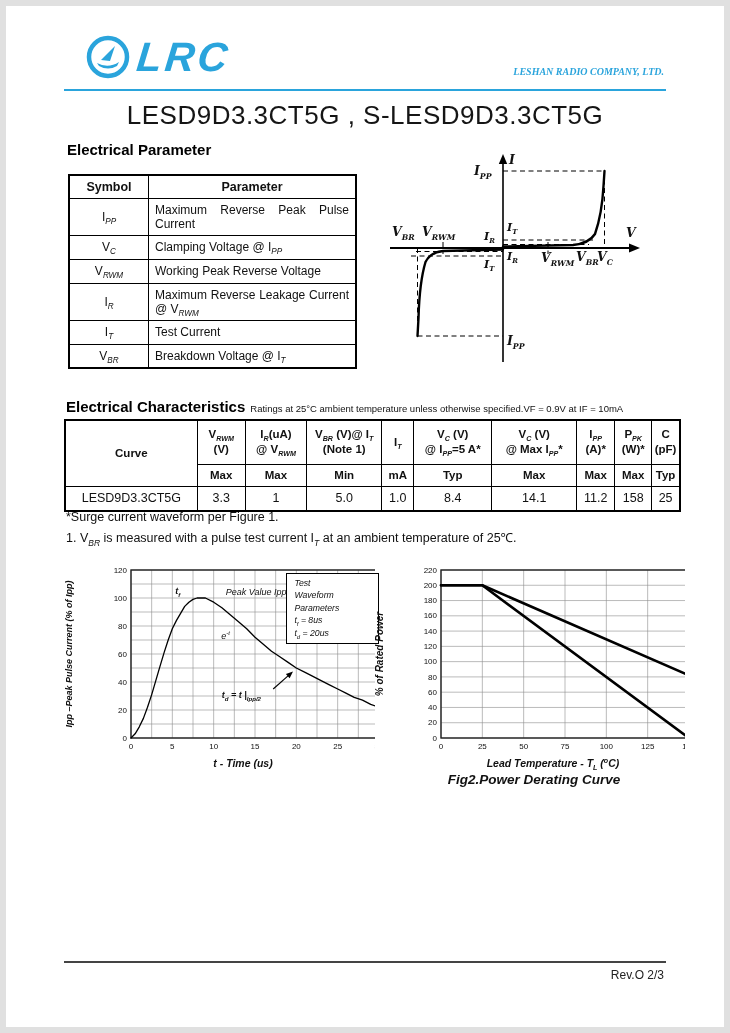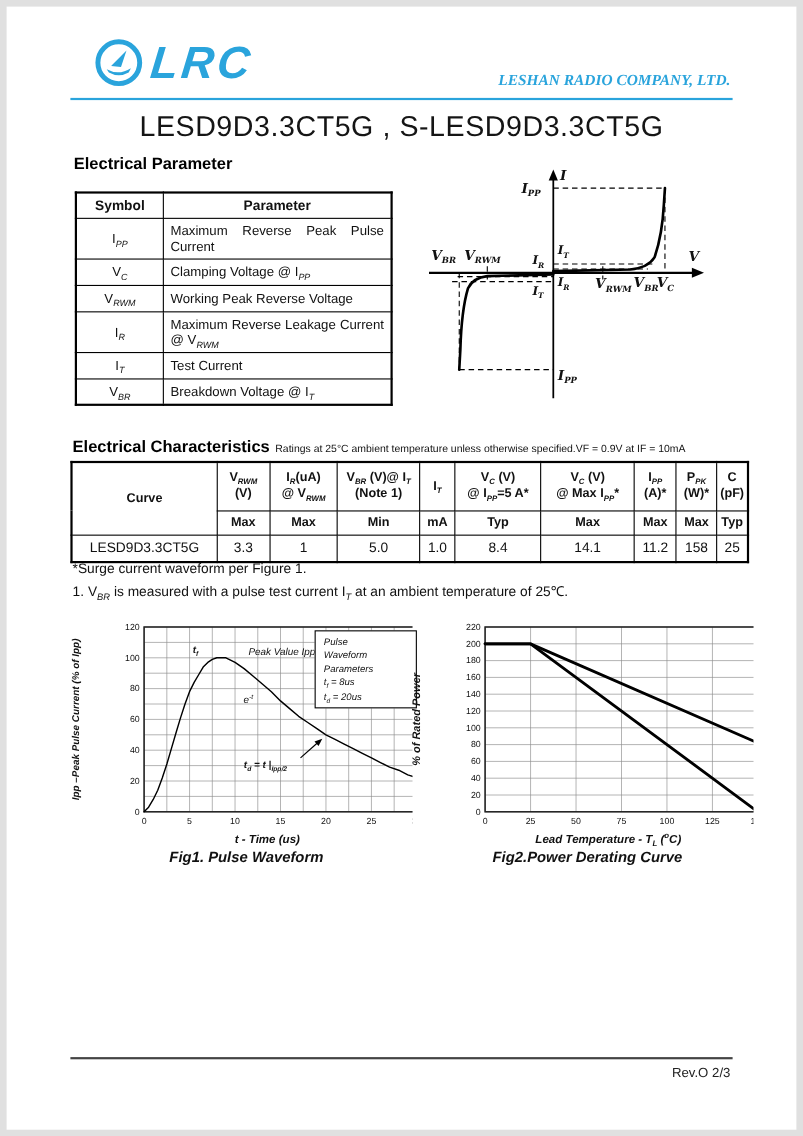--- a/index.html
+++ b/index.html
@@ -5,21 +5,21 @@
   html,body{margin:0;padding:0;}
   body{width:730px;height:1033px;position:relative;background:#e9e9e9;font-family:"Liberation Sans",sans-serif;}
   .page{position:absolute;inset:0;background:#fff;color:#111;overflow:hidden;}
   .frame{position:absolute;inset:0;border:6px solid #e0e0e0;pointer-events:none;}
   sub{font-size:68%;line-height:0;font-style:italic;}
   sup{font-size:68%;line-height:0;}
 
   
   .logo{position:absolute;left:84px;top:33px;display:flex;align-items:center;gap:5px;}
   .lrc-text{font-size:41px;font-weight:bold;font-style:italic;letter-spacing:3px;transform:skewX(-6deg);line-height:1;}
-  .company{position:absolute;right:66px;top:66px;font-family:"Liberation Serif",serif;font-weight:bold;font-style:italic;font-size:14px;}
+  .company{position:absolute;right:66px;top:66px;font-family:"Liberation Serif",serif;font-weight:bold;font-style:italic;font-size:10px;}
   .rule{position:absolute;left:64px;right:64px;top:89px;height:2px;}
   .doc-title{position:absolute;left:0;right:0;top:100px;text-align:center;font-size:26px;color:#151515;letter-spacing:0.5px;}
 
   
   .h1{font-size:15px;font-weight:bold;color:#000;}
   .heading-param{position:absolute;left:67px;top:141px;}
   .h2row{position:absolute;left:66px;top:398px;white-space:nowrap;}
   .h2row .sub{font-size:9.5px;font-weight:normal;margin-left:5px;}
 
   
@@ -266,21 +266,21 @@
           <polyline points="46.0,176.0 50.1,171.8 54.3,164.8 58.4,156.4 62.5,145.2 66.7,132.6 70.8,118.6 74.9,104.6 79.1,90.6 83.2,78.0 87.3,66.8 91.5,58.4 95.6,51.4 99.7,44.4 103.9,40.2 108.0,37.4 112.1,36.0 120.4,36.0 128.7,40.2 136.9,45.8 145.2,52.8 153.5,59.8 161.7,66.8 170.0,75.2 178.3,82.2 186.5,89.2 194.8,94.8 203.1,100.4 211.3,106.0 219.6,110.2 227.9,114.4 236.1,118.6 244.4,122.8 252.7,127.0 260.9,131.2 269.2,135.4 277.5,138.2 285.7,142.4 294.0,145.2" fill="none" stroke="#000" stroke-width="1.3" stroke-linejoin="round" stroke-linecap="round"></polyline>
           <line x1="188.18666666666667" y1="127" x2="205.02687404402025" y2="112.1459864363061" stroke="#000" stroke-width="1.1"></line>
           <polygon points="208.0,109.5 204.6,116.2 200.9,112.0" fill="#000"></polygon>
         </svg></div>
     <div class="ann-layer">
         <div class="ann bold" style="left: 23.6667%; top: 12.5%;">t<sub>f</sub></div>
         <div class="ann " style="left: 55.3333%; top: 13.3333%;">Peak Value Ipp</div>
         <div class="ann " style="left: 43%; top: 39.1667%;">e<sup>-t</sup></div>
         <div class="ann bold" style="left: 49.3333%; top: 74.1667%;">t<sub>d</sub> = t |<sub>Ipp/2</sub></div>
         <div class="legend-box" style="left: 67.5%; top: 1.5%; width: 31%;">
-          <div>Pulse</div>
+          <div>Test</div>
           <div>Waveform</div>
           <div>Parameters</div>
           <div>t<sub>f</sub> = 8us</div>
           <div>t<sub>d</sub> = 20us</div>
         </div>
       </div>
     <div class="xlabel">t - Time (us)</div>
   </div>
 
   <div class="fig" id="fig2">
@@ -324,20 +324,19 @@
           <text x="42" y="56.418181818181814" text-anchor="end" font-size="8" fill="#111">160</text>
           <text x="42" y="41.145454545454534" text-anchor="end" font-size="8" fill="#111">180</text>
           <text x="42" y="25.872727272727282" text-anchor="end" font-size="8" fill="#111">200</text>
           <text x="42" y="10.6" text-anchor="end" font-size="8" fill="#111">220</text>
           <polyline points="46.0,23.3 87.3,23.3 294.0,113.4" fill="none" stroke="#000" stroke-width="2.6" stroke-linejoin="round" stroke-linecap="round"></polyline>
           <polyline points="46.0,23.3 87.3,23.3 294.0,176.0" fill="none" stroke="#000" stroke-width="2.6" stroke-linejoin="round" stroke-linecap="round"></polyline>
         </svg></div>
     <div class="xlabel">Lead  Temperature - T<sub>L</sub>  (<sup>o</sup>C)</div>
   </div>
 
-  <div class="caption" id="cap1">Fig1. Pulse Waveform</div>
   <div class="caption" id="cap2">Fig2.Power Derating Curve</div>
 
   <div class="footer-line"></div>
   <div class="footer-text">Rev.O  2/3</div>
 
   <div class="frame"></div>
 </div>
 
 </body></html>

